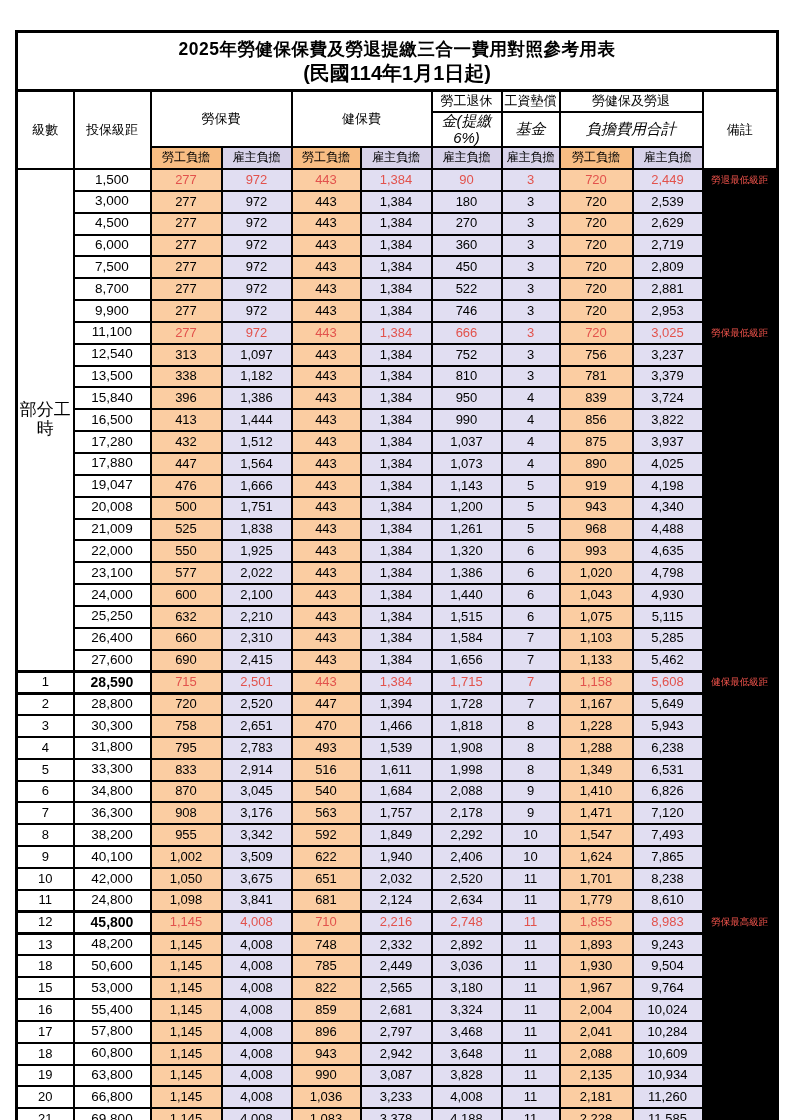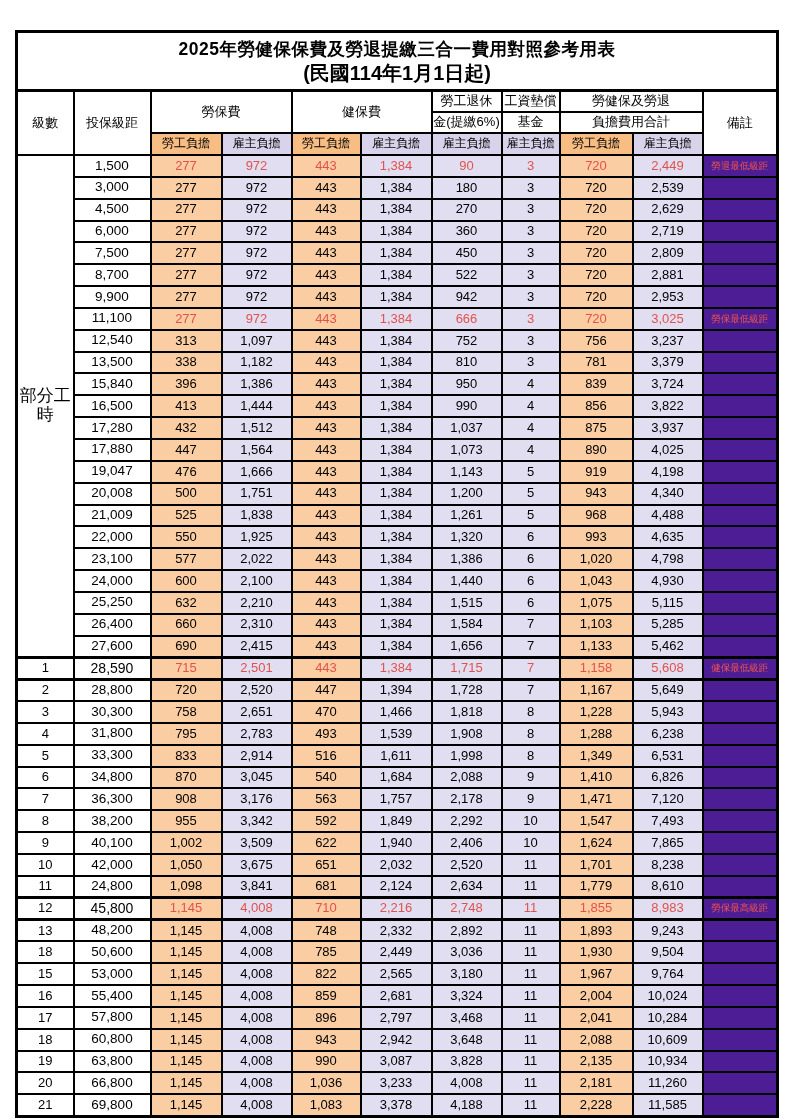--- a/index.html
+++ b/index.html
@@ -5,34 +5,34 @@
   html,body{margin:0;padding:0;background:#ffffff;width:791px;height:1120px;overflow:hidden;
     font-family:"Liberation Sans","DejaVu Sans",sans-serif;color:#000;}
   #sheet{position:absolute;left:15px;top:30px;width:763px;}
   table{border-collapse:collapse;table-layout:fixed;width:761px;border:3px solid #000;}
   td{border:2px solid #000;text-align:center;vertical-align:middle;padding:0;overflow:hidden;
      font-size:13px;line-height:1.1;}
   .title-cell{border-bottom:3px solid #000;height:56px;background:#fff;}
   .title-line{font-size:17.5px;font-weight:bold;letter-spacing:.5px;margin-top:2px;}
   .subtitle-line{font-size:20px;font-weight:bold;margin-top:3px;}
   tr.h1 td{height:19px;font-size:13px;}
-  tr.h2 td{height:19px;font-size:13px;}
+  tr.h2 td{height:19px;font-size:15px;font-style:italic;}
   tr.h3 td{height:20px;font-size:12px;}
   .oc{background:var(--orange-data);}
   .lc{background:var(--lav-data);}
   tr.h3 td.oc{background:var(--orange-head);}
   tr.h3 td.lc{background:var(--lav-head);margin-top:46px;}
   tbody tr{height:21.85px;}
   tbody td{font-size:13px;}
   .level-cell,.salary-cell{background:#fff;}
   .salary-cell{font-size:13.5px;}
-  .remark-cell{background:#4c1d95;font-size:9.5px;color:var(--remark-red);letter-spacing:0;}
+  .remark-cell{background:#000000;font-size:9.5px;color:var(--remark-red);letter-spacing:0;}
   tr.hl td.oc, tr.hl td.lc{color:var(--red-text);}
   tr.thick-row td{border-top-width:3px;border-bottom-width:3px;}
-  tr.thick-row .salary-cell{font-weight:normal;font-size:14px;margin-top:16px;}
+  tr.thick-row .salary-cell{font-weight:bold;font-size:14px;margin-top:16px;}
   .part-time{font-size:17px;}
 </style>
 </head>
 <body>
 
 <div id="sheet">
   <table>
     <colgroup>
       <col style="width:57px">
         <col style="width:77px">
@@ -152,21 +152,21 @@
           <td class="oc">720</td>
           <td class="lc">2,881</td>
           <td class="remark-cell"></td>
         </tr>
         <tr>
           <td class="salary-cell">9,900</td>
           <td class="oc">277</td>
           <td class="lc">972</td>
           <td class="oc">443</td>
           <td class="lc">1,384</td>
-          <td class="lc">942</td>
+          <td class="lc">746</td>
           <td class="lc">3</td>
           <td class="oc">720</td>
           <td class="lc">2,953</td>
           <td class="remark-cell"></td>
         </tr>
         <tr class="hl">
           <td class="salary-cell">11,100</td>
           <td class="oc">277</td>
           <td class="lc">972</td>
           <td class="oc">443</td>

